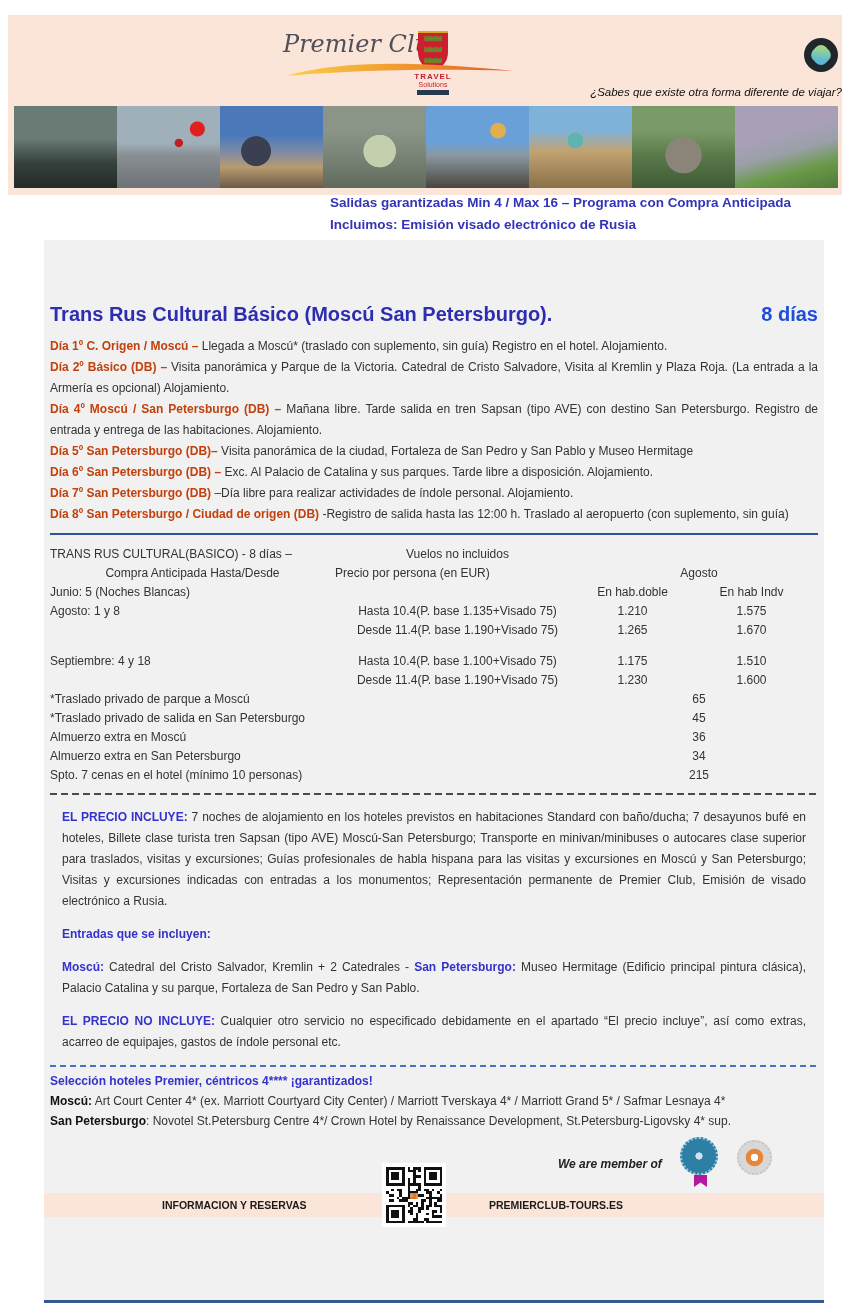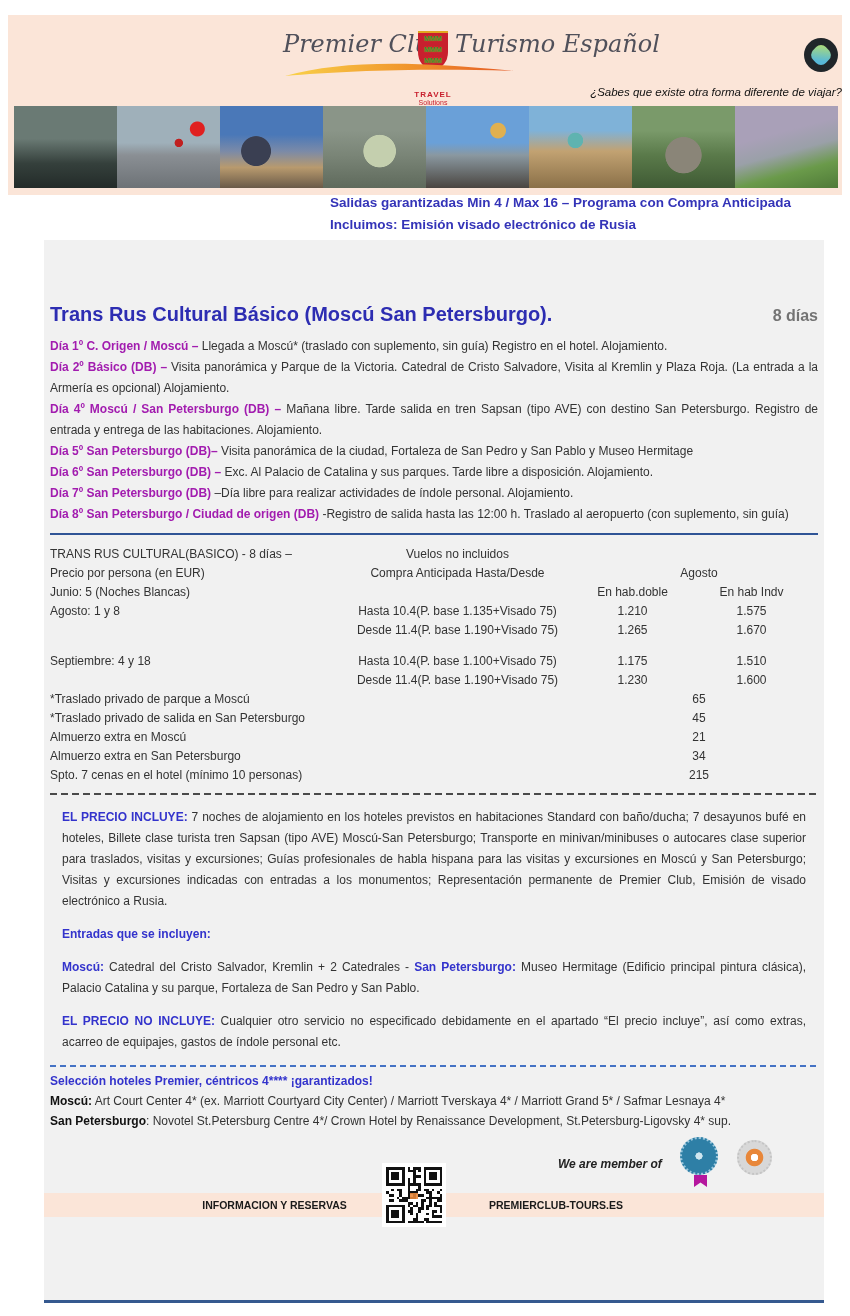--- a/index.html
+++ b/index.html
@@ -10,21 +10,21 @@
   .pink-band{position:absolute;left:8px;right:8px;top:15px;height:180px;background:#fbe5d8;}
   .brand-left{position:absolute;left:283px;top:30px;font-family:"DejaVu Serif",serif;
               font-style:italic;font-size:24px;color:#50505a;}
   .brand-right{position:absolute;left:455px;top:30px;font-family:"DejaVu Serif",serif;
                font-style:italic;font-size:24px;color:#50505a;}
   .logo-col{position:absolute;left:413px;top:31px;width:40px;text-align:center;}
   .shield{width:30px;height:38px;margin:0 auto;background:#c8202e;border-radius:0 0 45% 45%;
           border-top:2px solid #e0a81e;box-sizing:border-box;overflow:hidden;}
   .shield span{display:block;font-size:7px;line-height:11px;font-weight:bold;color:#2f8a2f;
                text-shadow:0 0 1px #e0c020;}
-  .travel{display:block;margin-top:21px;font-size:8px;font-weight:bold;letter-spacing:1px;color:#c8202e;}
+  .travel{display:block;margin-top:3px;font-size:8px;font-weight:bold;letter-spacing:1px;color:#c8202e;}
   .solutions{display:block;font-size:7px;color:#c8202e;}
   .navy-mini{display:block;width:32px;height:5px;margin:2px auto 0;background:#27394f;}
   .swoosh{position:absolute;left:283px;top:58px;}
   .tagline{position:absolute;right:8px;top:86px;font-size:11.5px;font-style:italic;color:#111;}
   .app-icon{position:absolute;left:804px;top:38px;width:34px;height:34px;border-radius:50%;
             background:#20262a;display:flex;align-items:center;justify-content:center;}
   .app-icon .pillow{width:18px;height:18px;border-radius:38%;transform:rotate(45deg);
             background:linear-gradient(140deg,#b9e06b,#57b8d8 75%);}
 
   
@@ -50,24 +50,24 @@
 
   
   .banner{position:absolute;left:330px;top:192px;font-size:13.5px;font-weight:bold;
           color:#3434b8;line-height:22px;}
 
   
   .content{position:absolute;left:44px;top:240px;width:780px;height:1063px;background:#f1f1f1;
            padding:0 6px;box-sizing:border-box;border-bottom:3px solid #35598f;overflow:hidden;}
   .title-row{display:flex;justify-content:space-between;align-items:baseline;padding-top:22px;}
   .title{font-size:20px;font-weight:bold;color:#2d2db2;margin-top:41px;}
-  .duration{font-size:16px;font-weight:bold;color:#737373;}
+  .duration{font-size:20px;font-weight:bold;color:#1d4ed8;}
   .itinerary{margin-top:10px;}
   .day{margin:0;font-size:12px;line-height:21px;text-align:justify;color:#333;}
-  .day b{color:#a21caf;}
+  .day b{color:#c2410c;}
   .rule-blue{border:none;border-top:2px solid #2f5496;margin:8px 0 0;}
 
   .ptable{margin-top:10px;font-size:12px;line-height:19px;color:#333;}
   .trow{display:grid;grid-template-columns:285px 245px 105px 1fr;}
   .trow .tc{white-space:nowrap;}
   .c2,.c3,.c4{text-align:center;}
   .c34{grid-column:3/5;text-align:center;}
   .blank{height:12px;}
 
   .dash-dark{height:2px;margin:8px 0 12px;
@@ -90,21 +90,21 @@
   .badge-blue{left:630px;top:-8px;width:38px;height:38px;background:#2e7fa6;
               border:2px dotted #9cc8de;box-sizing:border-box;
               background:radial-gradient(circle,#cfe6f0 0 14%,#2e7fa6 16% 100%);}
   .badge-blue .ribbon{position:absolute;left:12px;top:36px;width:13px;height:12px;background:#b5179e;
               clip-path:polygon(0 0,100% 0,100% 100%,50% 62%,0 100%);}
   .badge-gray{left:687px;top:-5px;width:35px;height:35px;border:2px dotted #c4c4c4;box-sizing:border-box;
               background:radial-gradient(circle,#ffffff 0 16%,#e8873a 18% 38%,#d8d8d8 42% 100%);}
   .bar{position:absolute;left:-6px;right:-6px;top:48px;height:24px;background:#fbe5d8;}
   .bar-label{position:absolute;top:0;height:24px;line-height:24px;font-size:10.5px;
              font-weight:bold;color:#1a1a1a;}
-  .info-label{left:118px;width:225px;text-align:center;}
+  .info-label{left:118px;width:225px;}
   .site-label{left:445px;}
   .qr{position:absolute;left:332px;top:18px;background:#fff;padding:4px;}
   .qr-grid{display:grid;grid-template-columns:repeat(21,2.7px);grid-auto-rows:2.7px;}
   .qr-grid i{display:block;}
   .qr-grid i.on{background:#111;}
   .qr-dot{position:absolute;left:28px;top:30px;width:8px;height:6px;background:#e8873a;opacity:.9;}
 </style>
 </head>
 <body>
 
@@ -118,21 +118,20 @@
     <div class="shield">
       <span>MMM</span>
       <span>MMM</span>
       <span>MMM</span>
     </div>
     <span class="travel">TRAVEL</span>
     <span class="solutions">Solutions</span>
     <span class="navy-mini"></span>
   </div>
 
-  <div class="brand-right">Turismo Español</div>
 
   <svg class="swoosh" width="235" height="24" viewBox="0 0 235 24">
     <defs>
       <linearGradient id="g1" x1="0" y1="0" x2="1" y2="0">
         <stop offset="0" stop-color="#f9d24a"></stop>
           <stop offset="0.55" stop-color="#f0932b"></stop>
           <stop offset="1" stop-color="#e45826"></stop>
       </linearGradient>
     </defs>
     <path d="M2 18 C 60 2, 130 3, 233 13 C 140 10, 60 13, 2 18 Z" fill="url(#g1)"></path>
@@ -180,22 +179,22 @@
     <hr class="rule-blue">
 
     <div class="ptable">
         <div class="trow">
           <span class="tc c1">TRANS RUS CULTURAL(BASICO) - 8 días –</span>
           <span class="tc c2">Vuelos no incluidos</span>
           <span class="tc c3"></span>
           <span class="tc c4"></span>
         </div>
         <div class="trow">
+          <span class="tc c2">Compra Anticipada Hasta/Desde</span>
           <span class="tc c1">Precio por persona (en EUR)</span>
-          <span class="tc c2">Compra Anticipada Hasta/Desde</span>
           <span class="tc c34">Agosto</span>
         </div>
         <div class="trow">
           <span class="tc c1">Junio: 5 (Noches Blancas)</span>
           <span class="tc c2"></span>
           <span class="tc c3">En hab.doble</span>
           <span class="tc c4">En hab Indv</span>
         </div>
         <div class="trow">
           <span class="tc c1">Agosto: 1 y 8</span>
@@ -228,21 +227,21 @@
           <span class="tc c34">65</span>
         </div>
         <div class="trow">
           <span class="tc c1">*Traslado privado de salida en San Petersburgo</span>
           <span class="tc c2"></span>
           <span class="tc c34">45</span>
         </div>
         <div class="trow">
           <span class="tc c1">Almuerzo extra en Moscú</span>
           <span class="tc c2"></span>
-          <span class="tc c34">21</span>
+          <span class="tc c34">36</span>
         </div>
         <div class="trow">
           <span class="tc c1">Almuerzo extra en San Petersburgo</span>
           <span class="tc c2"></span>
           <span class="tc c34">34</span>
         </div>
         <div class="trow">
           <span class="tc c1">Spto. 7 cenas en el hotel (mínimo 10 personas)</span>
           <span class="tc c2"></span>
           <span class="tc c34">215</span>

